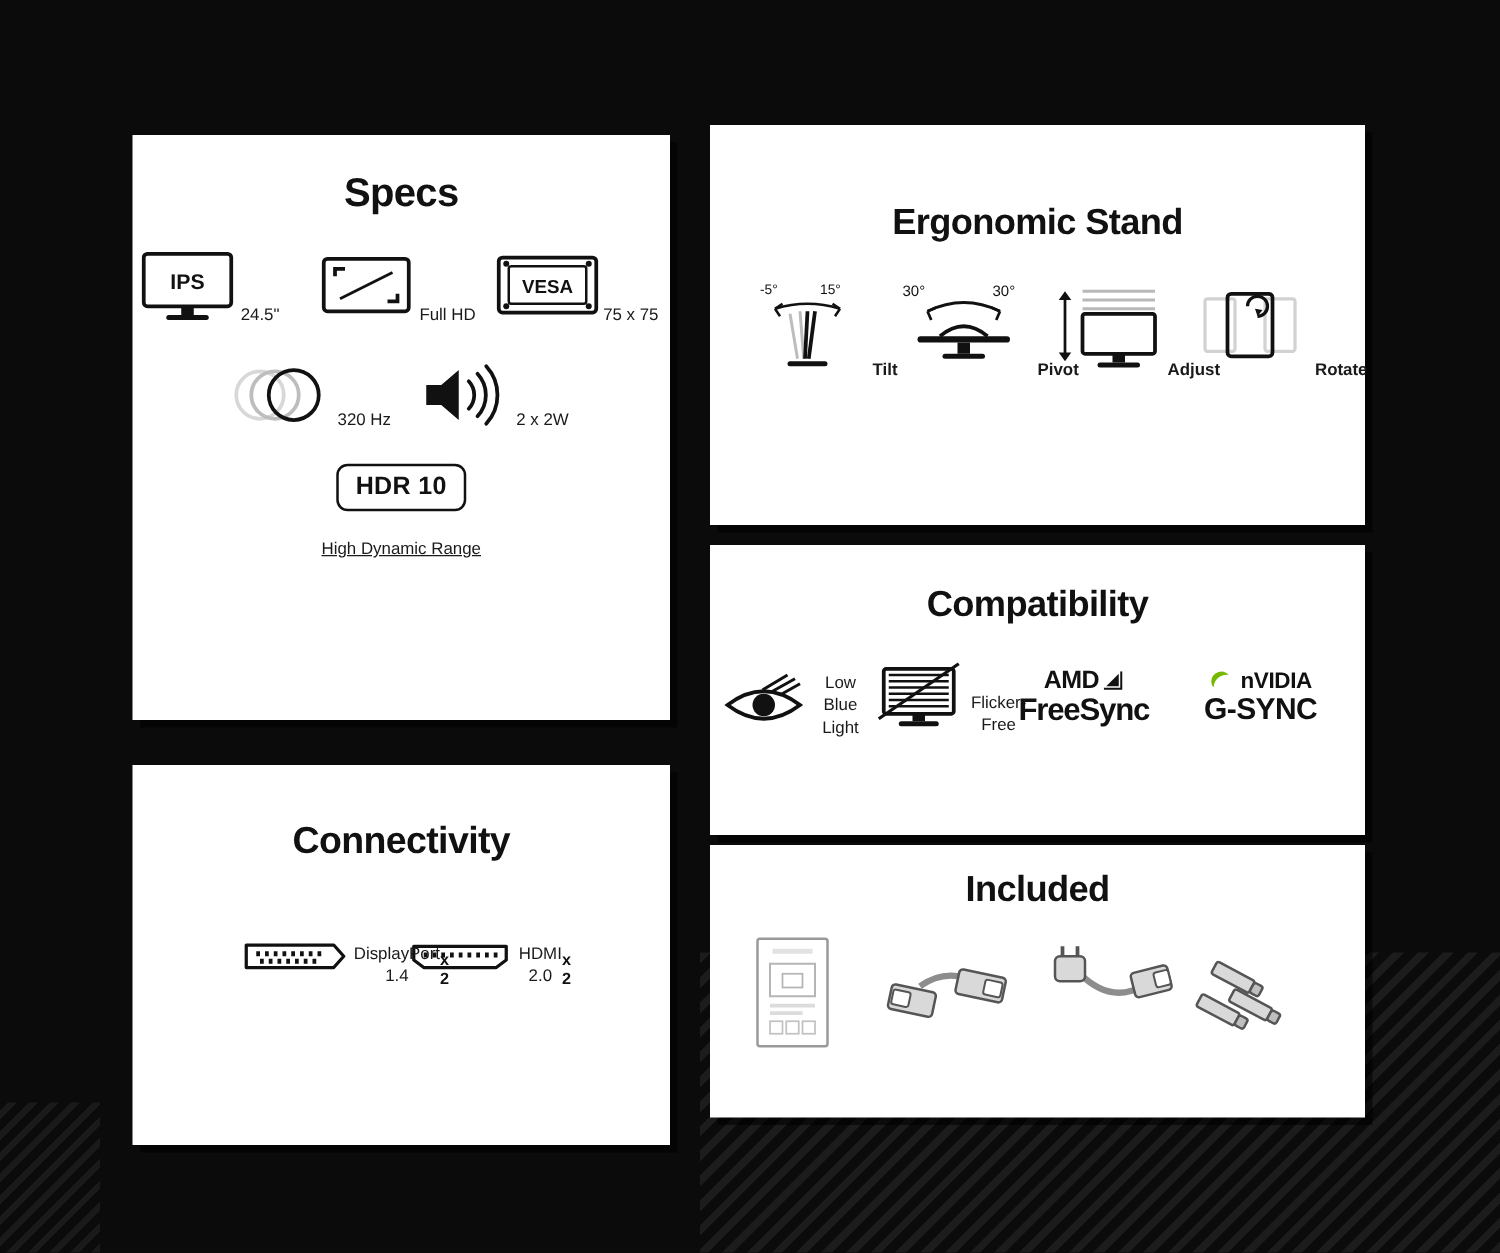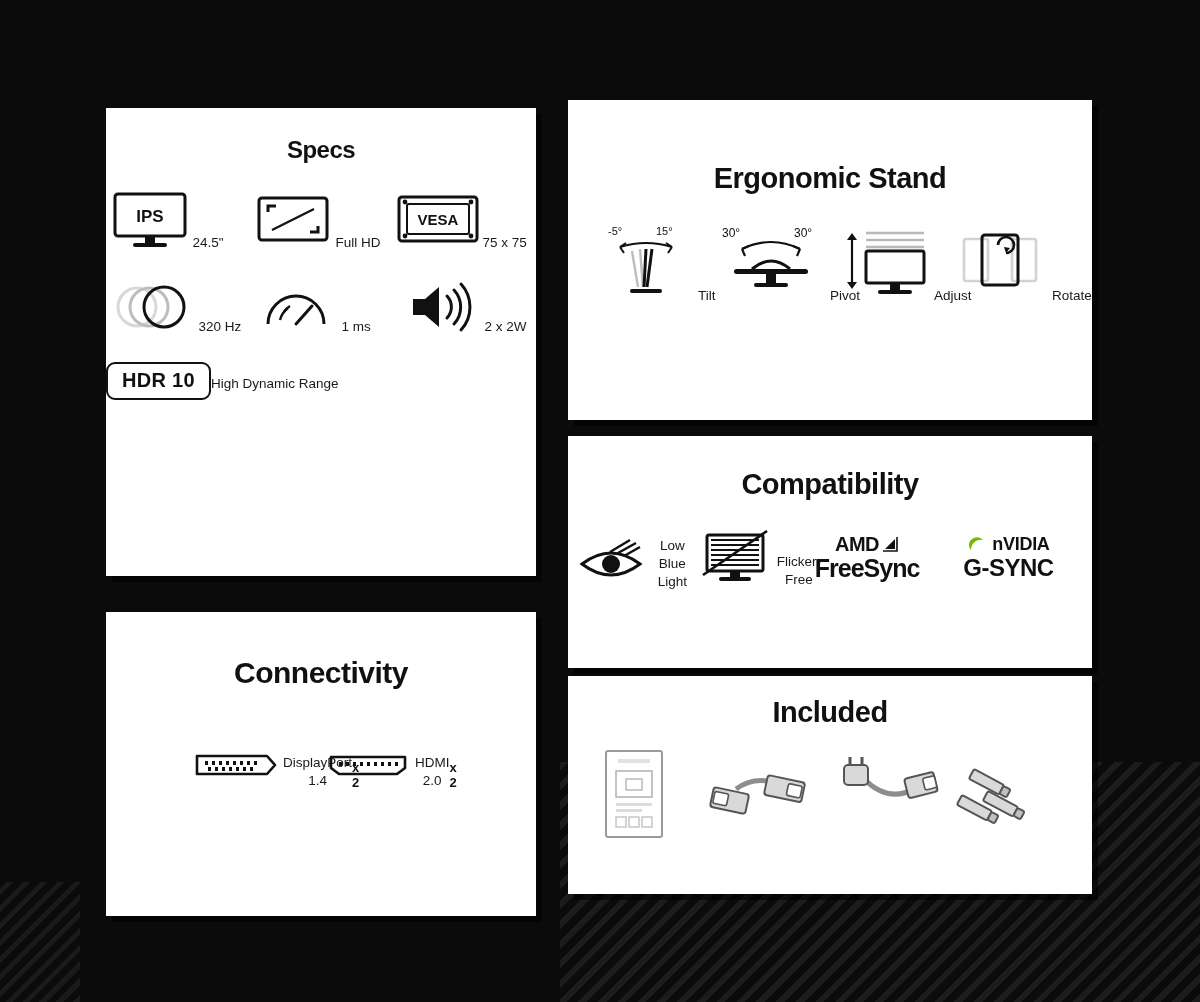--- a/index.html
+++ b/index.html
@@ -29,57 +29,57 @@
     margin:0;text-align:center;font-weight:bold;letter-spacing:-0.5px;
     font-size:30px;color:#111;
   }
   
   #card-specs{left:106px;top:108px;width:430px;height:468px;}
   #card-connectivity{left:106px;top:612px;width:430px;height:304px;}
   #card-stand{left:568px;top:100px;width:524px;height:320px;}
   #card-compat{left:568px;top:436px;width:524px;height:232px;}
   #card-included{left:568px;top:676px;width:524px;height:218px;}
 
-  #card-specs h2{margin-top:28px;font-size:24px;}
+  #card-specs h2{margin-top:28px;font-size:32px;}
   #card-connectivity h2{margin-top:44px;font-size:30px;}
   #card-stand h2{margin-top:62px;font-size:29px;}
   #card-compat h2{margin-top:32px;font-size:29px;}
   #card-included h2{margin-top:20px;font-size:29px;}
 
   .row{display:flex;justify-content:center;align-items:flex-start;}
   .cell{display:flex;align-items:flex-end;justify-content:flex-start;}
   .cell .icon{display:flex;align-items:flex-end;justify-content:center;}
   .cap{font-size:13.5px;color:#1a1a1a;margin-top:9px;text-align:center;line-height:1.35;}
 
   
   #specs-grid{margin-top:26px;}
   #specs-grid .row{gap:0;}
   #specs-grid .cell{width:143px;}
   #specs-row1 .icon{height:62px;}
   #specs-row2{margin-top:26px;}
   #specs-row2 .icon{height:58px;}
-  #hdr-block{margin-top:26px;display:flex;flex-direction:row;align-items:center;}
+  #hdr-block{margin-top:26px;display:flex;flex-direction:column;align-items:center;}
   #hdr-badge{
     border:2.5px solid #111;border-radius:9px;padding:5px 14px 6px;
     font-size:20px;font-weight:bold;letter-spacing:0.3px;
   }
-  #hdr-caption{margin-top:7px;font-size:13.5px;}
+  #hdr-caption{margin-top:21px;font-size:13.5px;text-decoration:underline;}
 
   
   #conn-grid{margin-top:50px;}
   #conn-grid .cell{width:132px;}
   #conn-grid .icon{height:50px;}
   #conn-grid .cap{margin-top:12px;}
   #conn-grid .qty{font-size:13px;font-weight:bold;margin-top:4px;}
 
   
   #stand-grid{margin-top:26px;}
   #stand-grid .cell{width:118px;}
   #stand-grid .icon{height:84px;}
-  #stand-grid .cap{margin-top:14px;}
+  #stand-grid .cap{margin-top:14px;font-weight:bold;}
 
   
   #compat-grid{margin-top:26px;}
   #compat-grid .cell{width:124px;}
   #compat-grid .icon{height:62px;}
   #compat-grid .cap{margin-top:10px;}
 
   
   #incl-grid{margin-top:14px;}
   #incl-grid .cell{width:124px;}
@@ -144,31 +144,20 @@
         <div class="icon">
           <svg width="92" height="58" viewBox="0 0 92 58">
             <circle cx="30" cy="29" r="19" fill="none" stroke="#d8d8d8" stroke-width="3"></circle>
             <circle cx="42" cy="29" r="19" fill="none" stroke="#bdbdbd" stroke-width="3"></circle>
             <circle cx="57" cy="29" r="20" fill="none" stroke="#111" stroke-width="3"></circle>
           </svg>
         </div>
         <div class="cap">320 Hz</div>
       </div>
 
-      <div class="cell">
-        <div class="icon">
-          <svg width="92" height="58" viewBox="0 0 92 58">
-            <path d="M18 46 A28 28 0 0 1 74 46" fill="none" stroke="#111" stroke-width="3"></path>
-            <line x1="46" y1="46" x2="62" y2="28" stroke="#111" stroke-width="3" stroke-linecap="round"></line>
-            <path d="M34 34 a16 16 0 0 1 6 -6" fill="none" stroke="#111" stroke-width="2.4"></path>
-            <path d="M30 42 a22 22 0 0 1 8 -12" fill="none" stroke="#111" stroke-width="2.4"></path>
-          </svg>
-        </div>
-        <div class="cap">1 ms</div>
-      </div>
 
       <div class="cell">
         <div class="icon">
           <svg width="92" height="58" viewBox="0 0 92 58">
             <path d="M20 21 L32 21 L46 9 L46 49 L32 37 L20 37 Z" fill="#111"></path>
             <path d="M54 18 a16 16 0 0 1 0 22" fill="none" stroke="#111" stroke-width="3" stroke-linecap="round"></path>
             <path d="M61 12 a25 25 0 0 1 0 34" fill="none" stroke="#111" stroke-width="3" stroke-linecap="round"></path>
             <path d="M68 6 a34 34 0 0 1 0 46" fill="none" stroke="#111" stroke-width="3" stroke-linecap="round"></path>
           </svg>
         </div>

